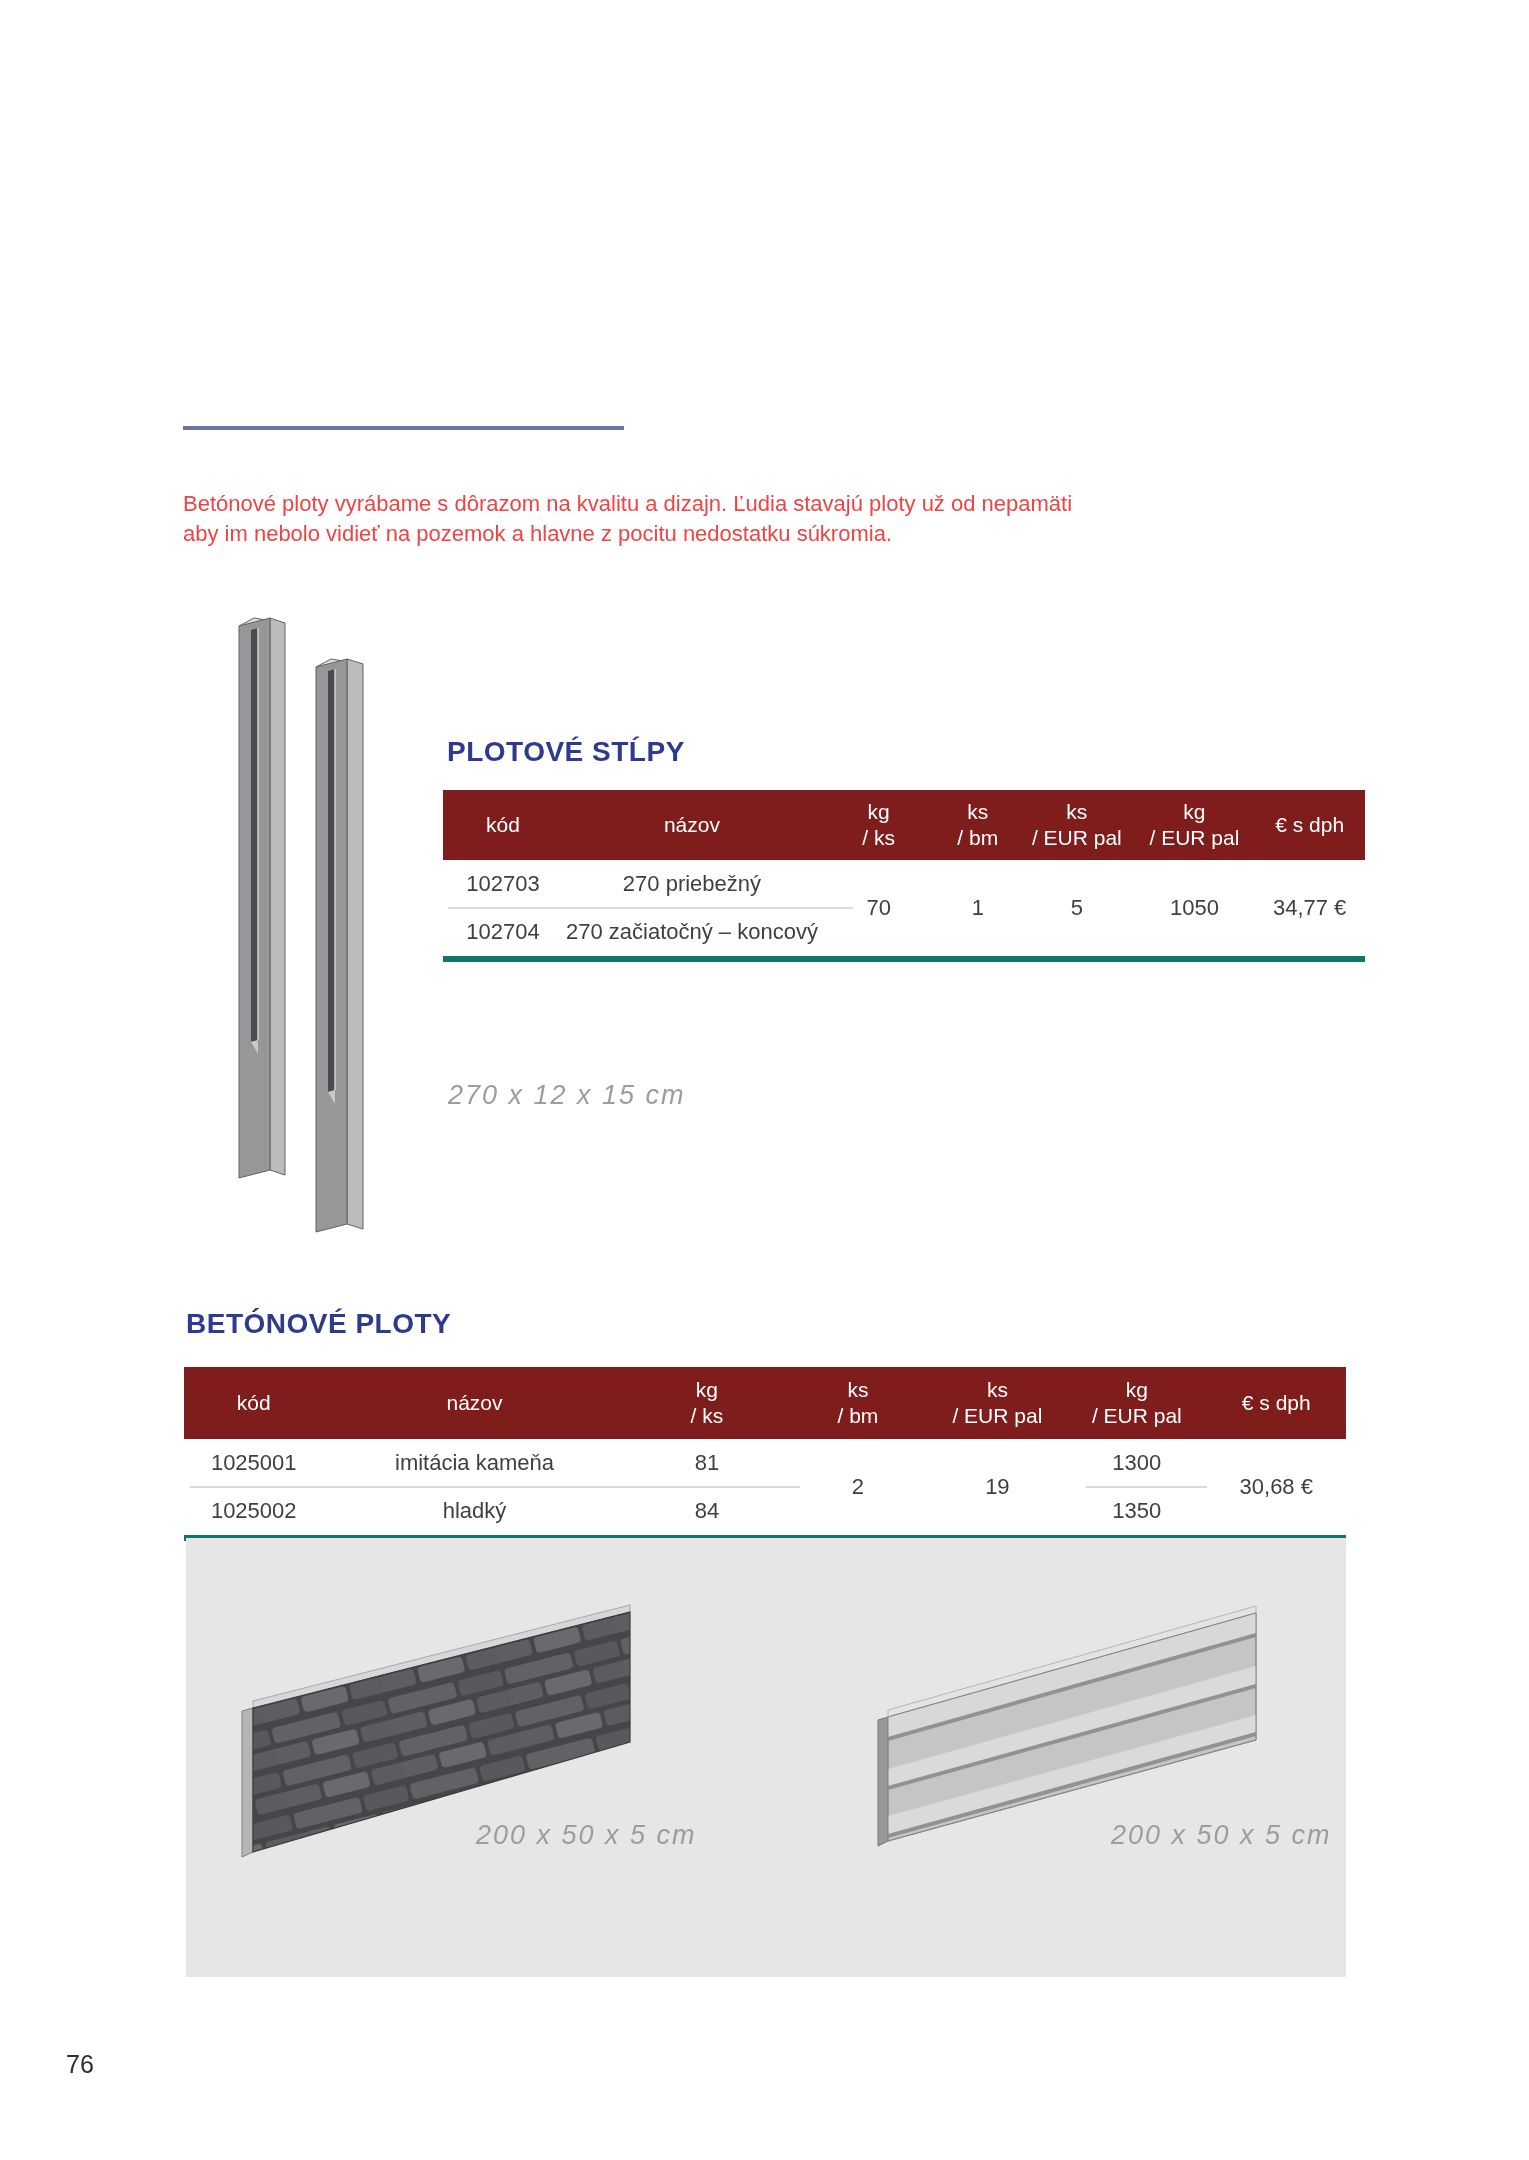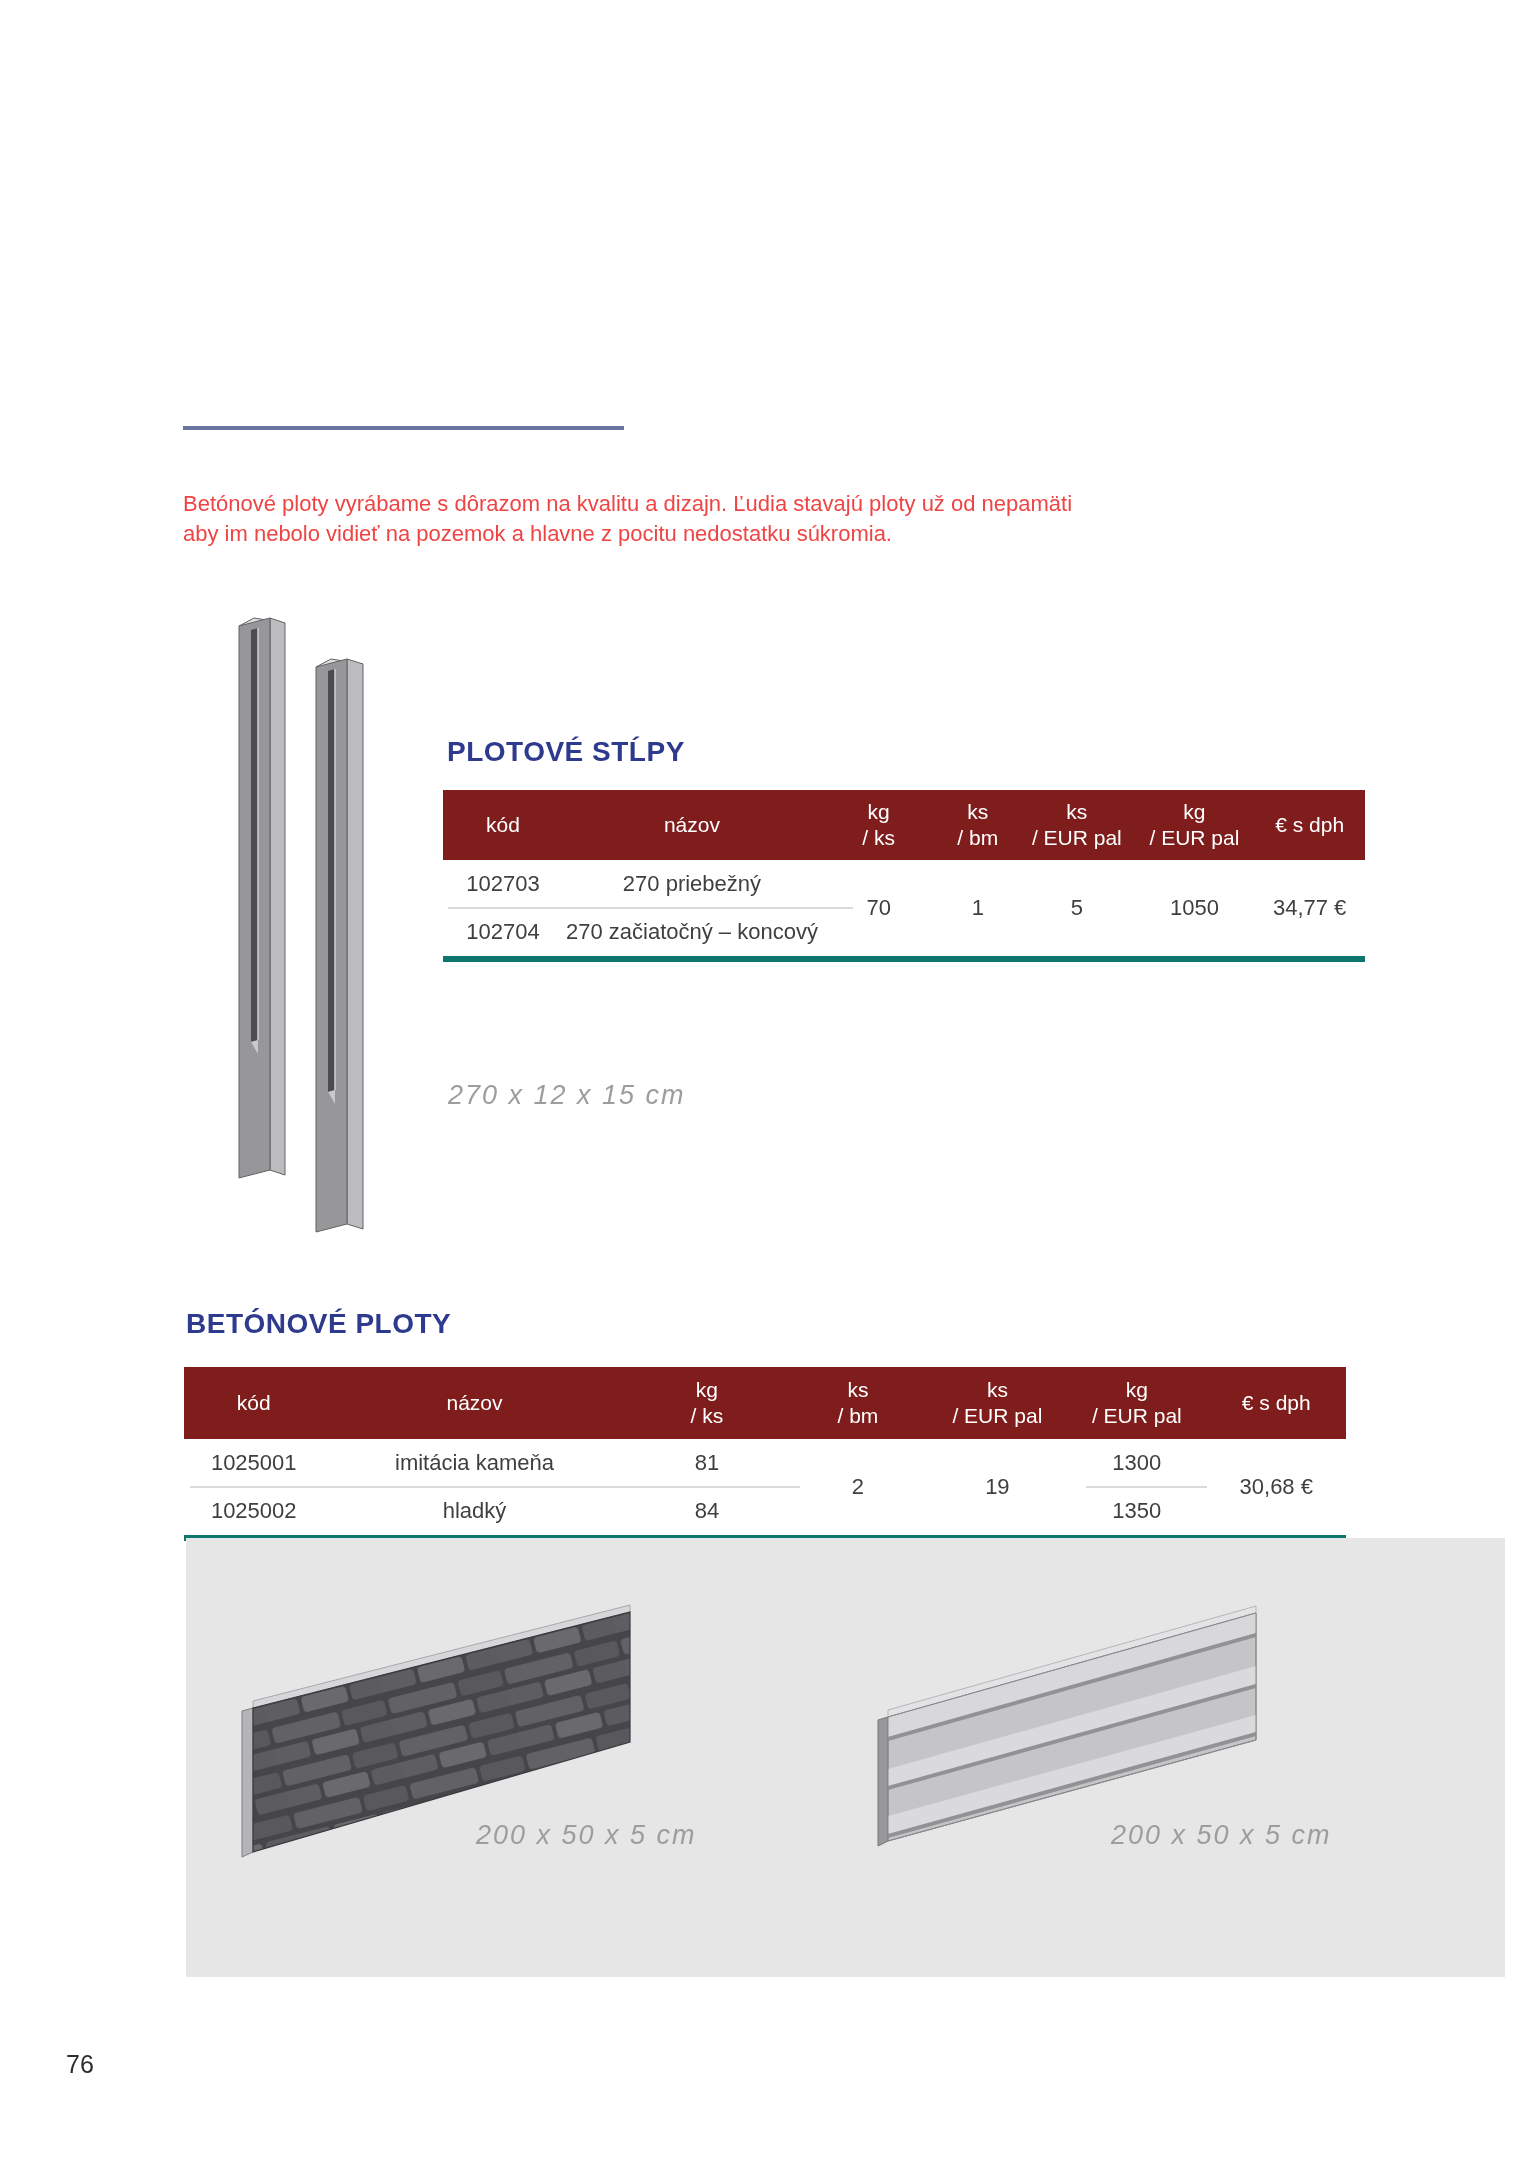--- a/index.html
+++ b/index.html
@@ -74,21 +74,21 @@
   .dim-caption{
     color:#9d9d9d;
     font-size:27px;
     font-style:italic;
     letter-spacing:2px;
     white-space:nowrap;
   }
 
   .gray-panel{
     left:186px;top:1538px;
-    width:1319px;height:439px;
+    width:1160px;height:439px;
     background:#e6e6e7;
   }
   .page-number{
     left:66px;top:2050px;
     color:#2e2e2e;
     font-size:25px;
   }
 </style>
 </head>
 <body>

